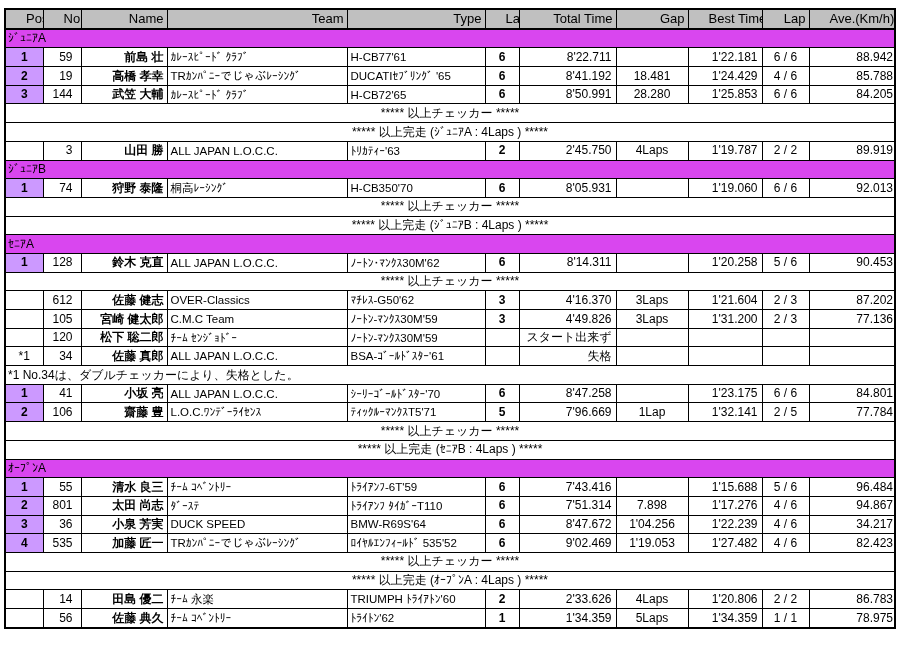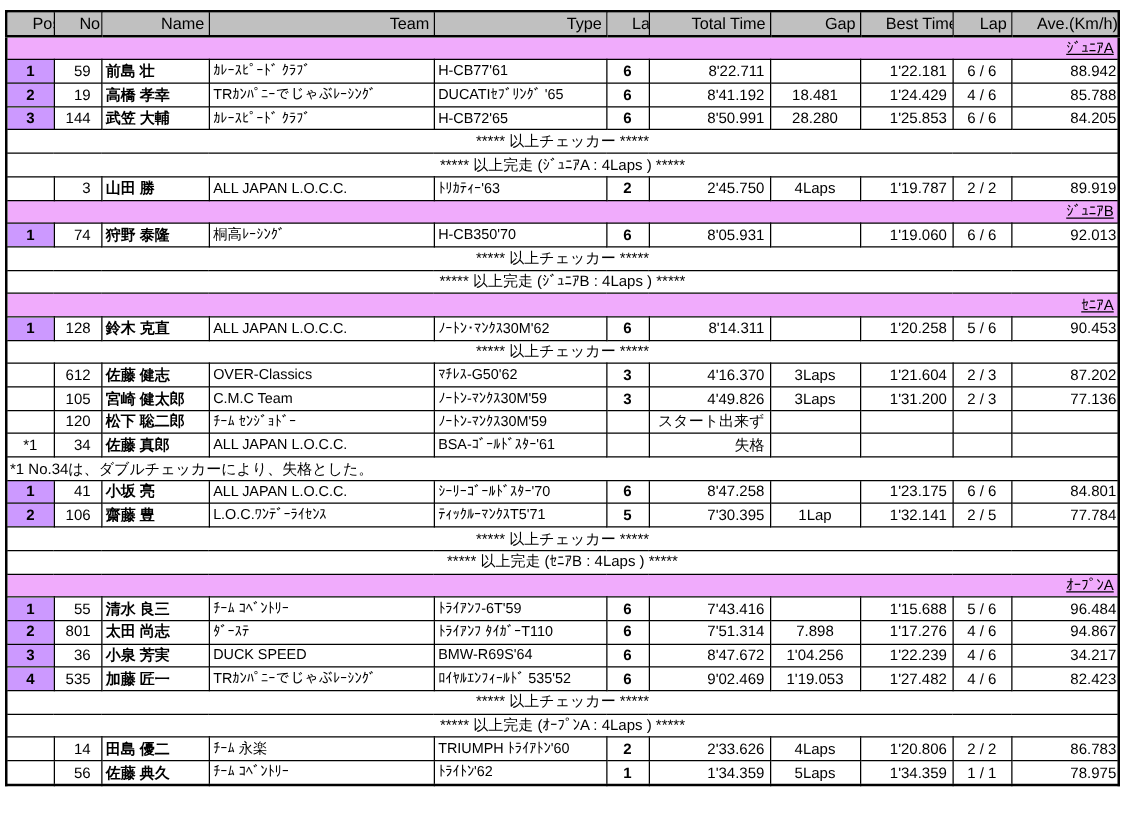--- a/index.html
+++ b/index.html
@@ -6,27 +6,27 @@
   body{width:900px;height:662px;overflow:hidden;
        font-family:"Liberation Sans","DejaVu Sans",sans-serif;color:#000;}
   .sheet{padding:8px 4px 0 4px;}
   table{border-collapse:collapse;table-layout:fixed;width:892px;}
   td,th{border:1px solid #000;height:17.7px;padding:0 3px;
         font-size:12px;line-height:1.05;overflow:hidden;white-space:nowrap;
         vertical-align:middle;}
   table{border:2px solid #000;}
   thead th{background:#c0c0c0;font-weight:normal;font-size:13px;text-align:right;
            border-bottom:2px solid #000;padding-left:20px;}
-  tr.section td{background:#f0abfc;text-align:right;padding-left:2px;font-size:12px;text-decoration:underline;}
+  tr.section td{background:#d946ef;text-align:left;padding-left:2px;font-size:12px;}
   tr.merged td{text-align:center;font-size:12px;}
   tr.note td{text-align:left;padding-left:2px;font-size:12px;}
   td.pos{text-align:center;}
   td.pos.hl{background:#cc99ff;font-weight:bold;}
   td.no{text-align:right;padding-right:8px;}
-  td.name{text-align:left;font-weight:bold;}
+  td.name{text-align:right;font-weight:bold;}
   td.team,td.type{text-align:left;font-size:11.5px;}
   td.lap{text-align:center;font-weight:bold;}
   td.total{text-align:right;padding-right:4px;}
   td.gap{text-align:center;}
   td.best{text-align:right;padding-right:4px;}
   td.blap{text-align:center;}
   td.ave{text-align:right;padding-right:1px;}
 </style>
 </head>
 <body>
@@ -232,21 +232,21 @@
           <td class="blap">6 / 6</td>
           <td class="ave">84.801</td>
         </tr>
         <tr>
           <td class="pos hl">2</td>
           <td class="no">106</td>
           <td class="name">齋藤 豊</td>
           <td class="team">L.O.C.ﾜﾝﾃﾞｰﾗｲｾﾝｽ</td>
           <td class="type">ﾃｨｯｸﾙｰﾏﾝｸｽT5'71</td>
           <td class="lap">5</td>
-          <td class="total">7'30.395</td>
+          <td class="total">7'96.669</td>
           <td class="gap">1Lap</td>
           <td class="best">1'32.141</td>
           <td class="blap">2 / 5</td>
           <td class="ave">77.784</td>
         </tr>
         <tr class="merged">
           <td colspan="11">***** 以上チェッカー *****</td>
         </tr>
         <tr class="merged">
           <td colspan="11">***** 以上完走 (ｾﾆｱB : 4Laps ) *****</td>

